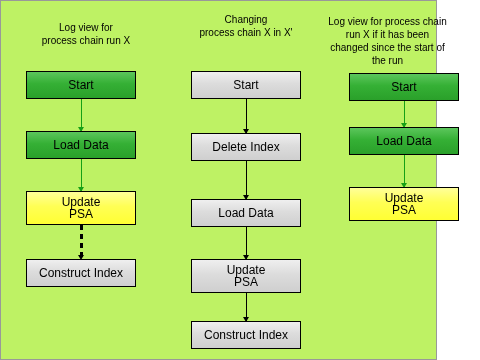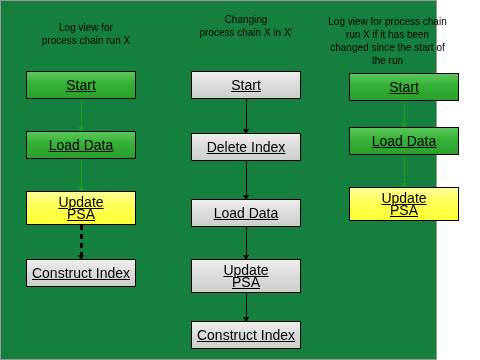--- a/index.html
+++ b/index.html
@@ -13,41 +13,40 @@
     font-family: "Liberation Sans", sans-serif;
     color: #000000;
     overflow: hidden;
   }
   #canvas {
     position: relative;
     width: 437px;
     height: 360px;
     border: 1px solid #999999;
     box-sizing: border-box;
-    background: #15803d;
+    background: #bef264;
   }
   .col-title {
     position: absolute;
     text-align: center;
     font-size: 10px;
     line-height: 13px;
     color: #000000;
   }
   .node {
     position: absolute;
     box-sizing: border-box;
     border: 1px solid #000000;
     text-align: center;
-    font-size: 14px;
+    font-size: 12px;
     line-height: 12px;
     display: flex;
     align-items: center;
     justify-content: center;
     white-space: pre-line;
-    text-decoration: underline;
   }
   .node.green {
     background: linear-gradient(to bottom, #5cc65c 0%, #35b035 45%, #2aa02a 100%);
     background-color: #35b035;
   }
   .node.yellow {
     background: linear-gradient(to bottom, #ffff99 0%, #ffff55 45%, #ffff33 100%);
     background-color: #ffff55;
   }
   .node.grey {

